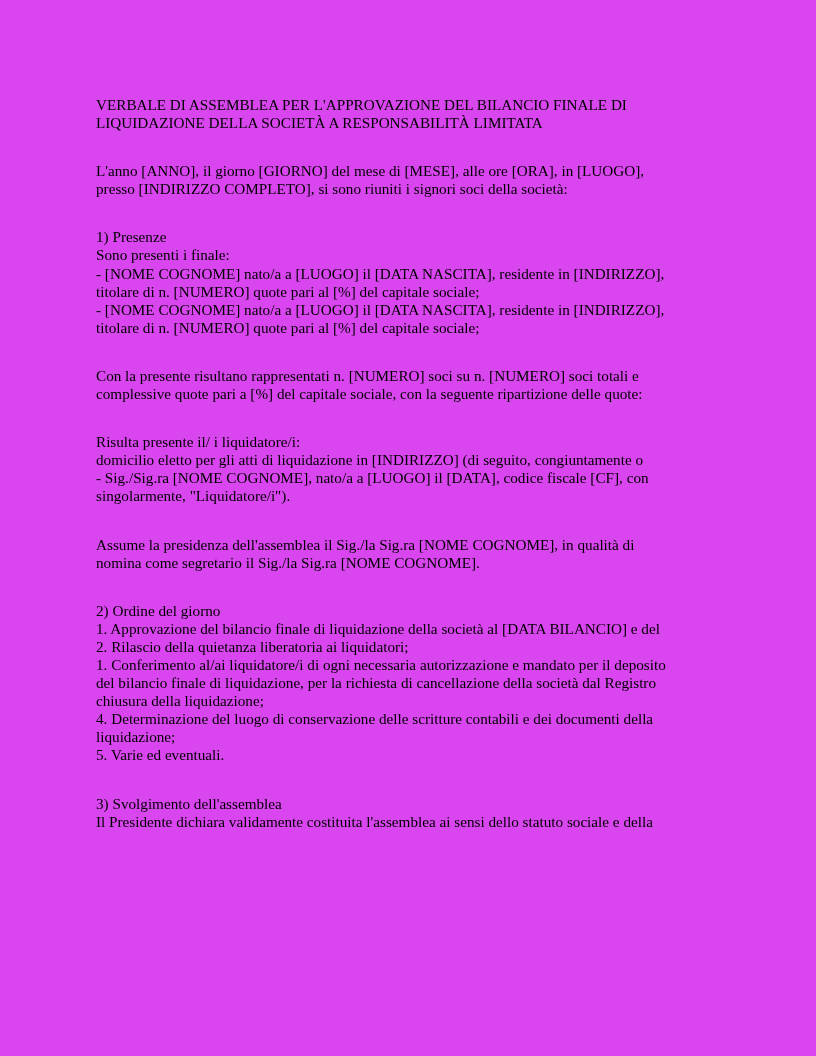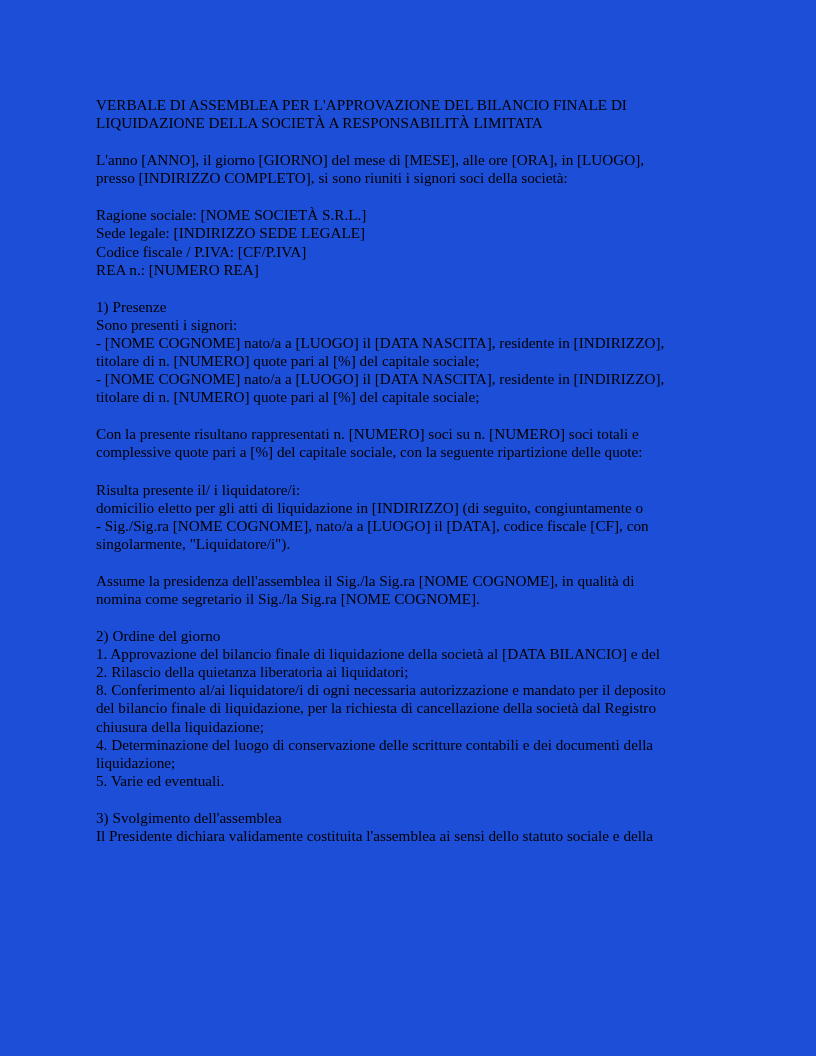--- a/index.html
+++ b/index.html
@@ -11,64 +11,58 @@
     width: 816px;
     height: 1056px;
     font-family: "Liberation Serif", "DejaVu Serif", serif;
     color: #000000;
     overflow: hidden;
   }
   #page {
     position: relative;
     width: 816px;
     height: 1056px;
-    background: #1d4ed8;
+    background: #d946ef;
     box-sizing: border-box;
     padding: 96px 108px 96px 96px;
   }
   #doc-body {
     width: 614px;
     font-size: 15.2px;
     line-height: 18.1px;
     text-align: left;
     white-space: normal;
   }
   .para {
     margin: 0;
     padding: 0;
   }
   .para + .para {
-    margin-top: 19px;
+    margin-top: 30px;
   }
   .line {
     display: block;
   }
 </style>
 </head>
 <body style="background: rgb(255, 255, 255);">
 
 <div id="page">
   <div id="doc-body" style="color: rgb(0, 0, 0);">
       <p class="para">
         <span class="line">VERBALE DI ASSEMBLEA PER L'APPROVAZIONE DEL BILANCIO FINALE DI</span>
         <span class="line">LIQUIDAZIONE DELLA SOCIETÀ A RESPONSABILITÀ LIMITATA</span>
       </p>
       <p class="para">
         <span class="line">L'anno [ANNO], il giorno [GIORNO] del mese di [MESE], alle ore [ORA], in [LUOGO],</span>
         <span class="line">presso [INDIRIZZO COMPLETO], si sono riuniti i signori soci della società:</span>
       </p>
       <p class="para">
-        <span class="line">Ragione sociale: [NOME SOCIETÀ S.R.L.]</span>
-        <span class="line">Sede legale: [INDIRIZZO SEDE LEGALE]</span>
-        <span class="line">Codice fiscale / P.IVA: [CF/P.IVA]</span>
-        <span class="line">REA n.: [NUMERO REA]</span>
-      </p>
-      <p class="para">
         <span class="line">1) Presenze</span>
-        <span class="line">Sono presenti i signori:</span>
+        <span class="line">Sono presenti i finale:</span>
         <span class="line">- [NOME COGNOME] nato/a a [LUOGO] il [DATA NASCITA], residente in [INDIRIZZO],</span>
         <span class="line">titolare di n. [NUMERO] quote pari al [%] del capitale sociale;</span>
         <span class="line">- [NOME COGNOME] nato/a a [LUOGO] il [DATA NASCITA], residente in [INDIRIZZO],</span>
         <span class="line">titolare di n. [NUMERO] quote pari al [%] del capitale sociale;</span>
       </p>
       <p class="para">
         <span class="line">Con la presente risultano rappresentati n. [NUMERO] soci su n. [NUMERO] soci totali e</span>
         <span class="line">complessive quote pari a [%] del capitale sociale, con la seguente ripartizione delle quote:</span>
       </p>
       <p class="para">
@@ -78,21 +72,21 @@
         <span class="line">singolarmente, "Liquidatore/i").</span>
       </p>
       <p class="para">
         <span class="line">Assume la presidenza dell'assemblea il Sig./la Sig.ra [NOME COGNOME], in qualità di</span>
         <span class="line">nomina come segretario il Sig./la Sig.ra [NOME COGNOME].</span>
       </p>
       <p class="para">
         <span class="line">2) Ordine del giorno</span>
         <span class="line">1. Approvazione del bilancio finale di liquidazione della società al [DATA BILANCIO] e del</span>
         <span class="line">2. Rilascio della quietanza liberatoria ai liquidatori;</span>
-        <span class="line">8. Conferimento al/ai liquidatore/i di ogni necessaria autorizzazione e mandato per il deposito</span>
+        <span class="line">1. Conferimento al/ai liquidatore/i di ogni necessaria autorizzazione e mandato per il deposito</span>
         <span class="line">del bilancio finale di liquidazione, per la richiesta di cancellazione della società dal Registro</span>
         <span class="line">chiusura della liquidazione;</span>
         <span class="line">4. Determinazione del luogo di conservazione delle scritture contabili e dei documenti della</span>
         <span class="line">liquidazione;</span>
         <span class="line">5. Varie ed eventuali.</span>
       </p>
       <p class="para">
         <span class="line">3) Svolgimento dell'assemblea</span>
         <span class="line">Il Presidente dichiara validamente costituita l'assemblea ai sensi dello statuto sociale e della</span>
       </p>

